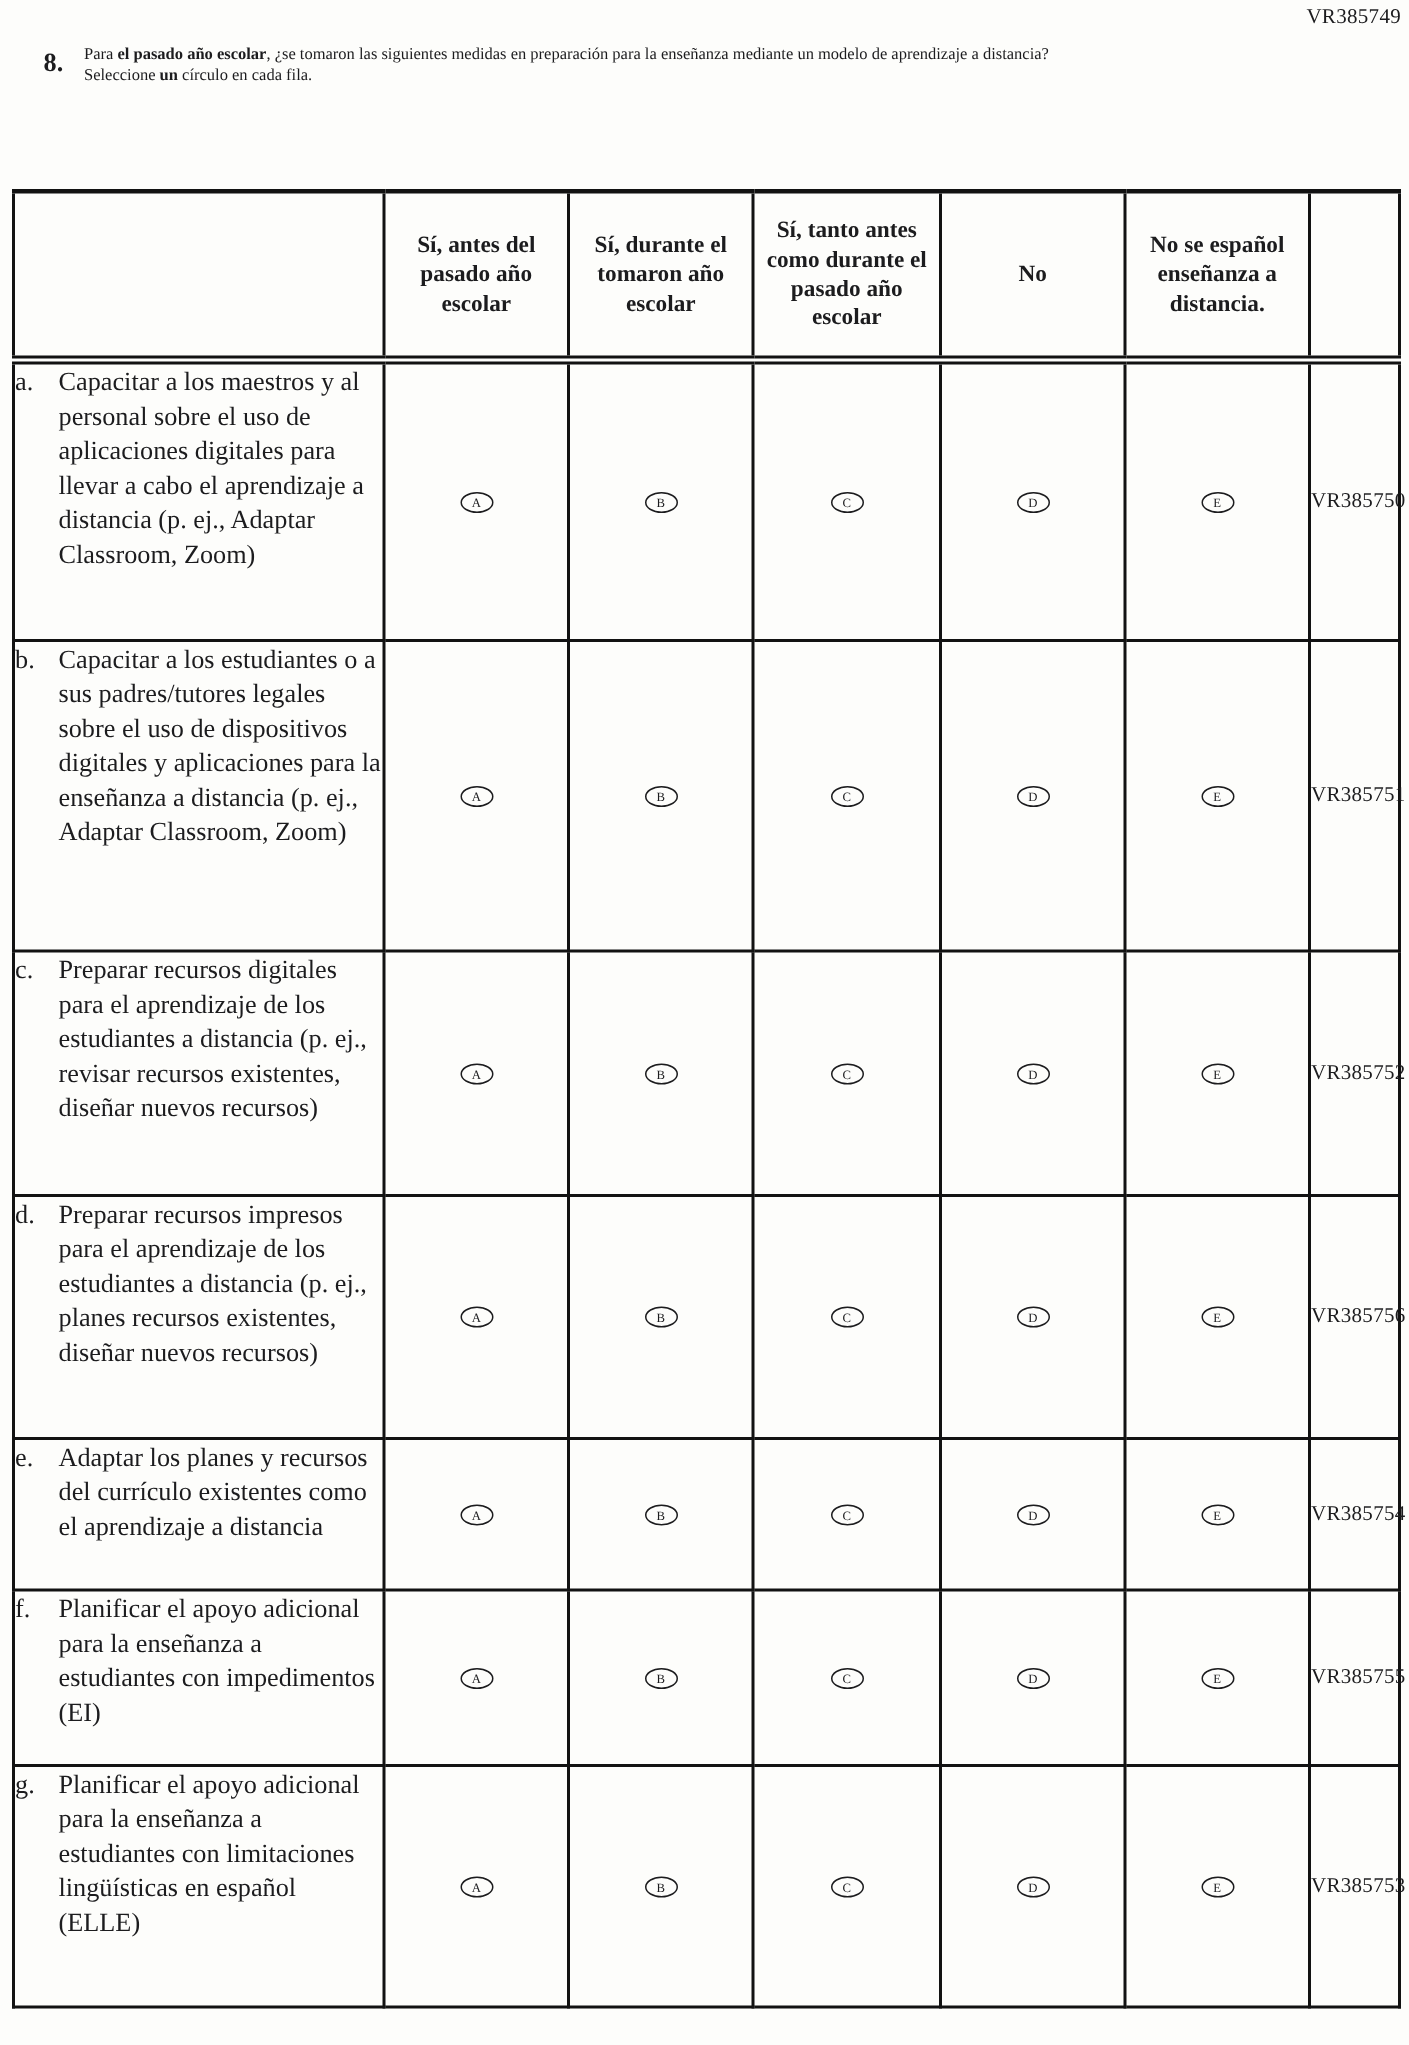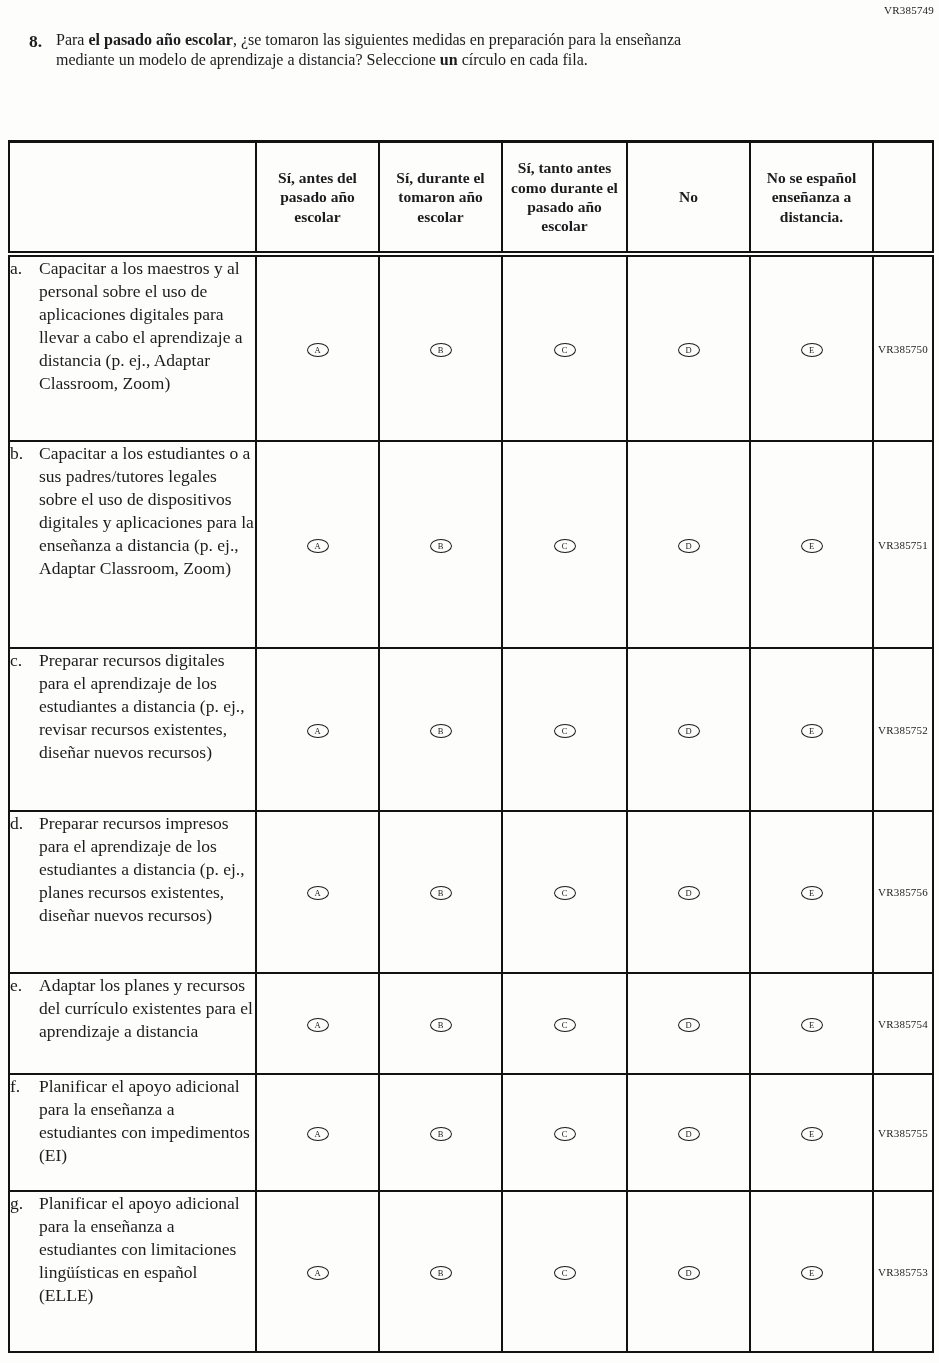--- a/index.html
+++ b/index.html
@@ -8,47 +8,47 @@
     position: relative;
     background: #fdfdfb;
     color: #1c1c1e;
     font-family: "Liberation Serif", "DejaVu Serif", serif;
     overflow: hidden;
   }
 
   .page-code {
     position: absolute;
     top: 4px; right: 5px;
-    font-size: 11px;
+    font-size: 14px;
     letter-spacing: 0.2px;
   }
 
   .question {
     position: absolute;
     left: 29px; top: 30px;
     display: flex;
     width: 880px;
   }
   .q-number {
     font-weight: bold;
     font-size: 17.5px;
     width: 27px;
     flex: 0 0 27px;
     line-height: 1.27;
   }
   .q-text {
-    font-size: 16px;
+    font-size: 11px;
     line-height: 1.27;
     width: 684px;
   }
   .q-text .b { font-weight: bold; }
 
   table.grid {
     position: absolute;
-    left: 8px; top: 140px;
+    left: 8px; top: 126px;
     border-collapse: collapse;
     table-layout: fixed;
     width: 924px;
   }
   table.grid th, table.grid td {
     border: 2px solid #121212;
     padding: 0;
   }
   table.grid thead th {
     border-top: 3px solid #121212;
@@ -80,21 +80,21 @@
     font-size: 8.5px;
     line-height: 12px;
     text-align: center;
     vertical-align: middle;
     cursor: pointer;
   }
 
   td.code-cell {
     text-align: center;
     vertical-align: middle;
-    font-size: 11px;
+    font-size: 14px;
     letter-spacing: 0.2px;
     padding: 0 1px;
   }
 </style>
 </head>
 <body>
 
 <div class="page-code">VR385749</div>
 
 <div class="question">
@@ -177,21 +177,21 @@
         <td class="opt-cell"><span class="opt">B</span></td>
         <td class="opt-cell"><span class="opt">C</span></td>
         <td class="opt-cell"><span class="opt">D</span></td>
         <td class="opt-cell"><span class="opt">E</span></td>
         <td class="code-cell">VR385756</td>
       </tr>
       <tr>
         <td class="label-cell" style="height: 99px;">
           <div class="label-wrap">
             <span class="row-letter">e.</span>
-            <span class="row-label">Adaptar los planes y recursos del currículo existentes para el aprendizaje a distancia</span>
+            <span class="row-label">Adaptar los planes y recursos del currículo existentes como el aprendizaje a distancia</span>
           </div>
         </td>
         <td class="opt-cell"><span class="opt">A</span></td>
         <td class="opt-cell"><span class="opt">B</span></td>
         <td class="opt-cell"><span class="opt">C</span></td>
         <td class="opt-cell"><span class="opt">D</span></td>
         <td class="opt-cell"><span class="opt">E</span></td>
         <td class="code-cell">VR385754</td>
       </tr>
       <tr>

